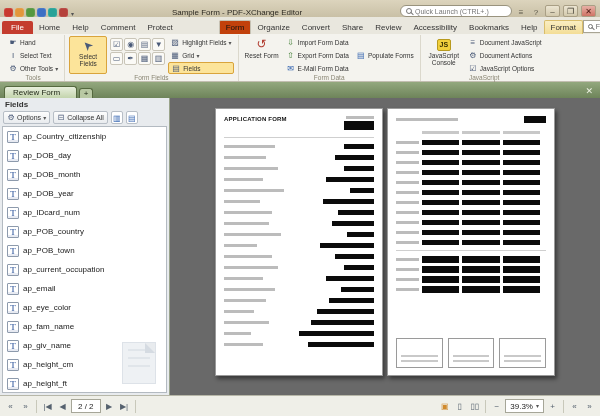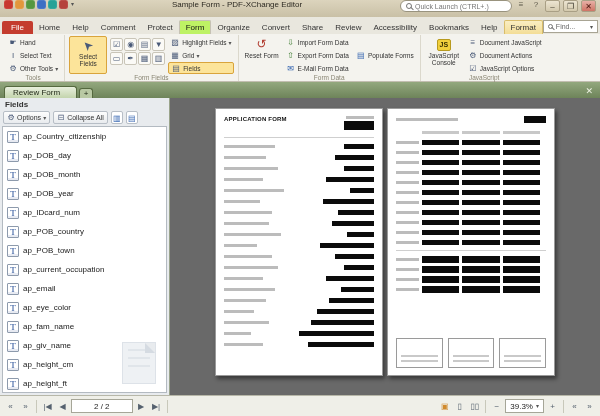--- a/index.html
+++ b/index.html
@@ -1,38 +1,38 @@
 <!DOCTYPE html>
 <html style="--frame_green1: #98a983; --frame_green2: #7d8f68; --titlebar_tan: #dcd4bd; --file_red: #c43c2e; --ribbon_tabs_bg: #e9e7de; --ribbon_bg: #f4f3ee; --selection_yellow: #fce49a; --selection_border: #d9a43c; --tab_green_light: #93a87e; --tab_green_dark: #6e845a; --panel_bg: #e8ebee; --doc_bg: #696969; --status_bg: #efefe8;"><head>
 <meta charset="utf-8">
 <style>
   * { box-sizing: border-box; margin: 0; padding: 0; }
   html,body { width:600px; height:416px; overflow:hidden; font-family:"Liberation Sans", sans-serif; }
   .frame { width:600px; height:416px; display:flex; flex-direction:column;
            background: repeating-linear-gradient(90deg, var(--frame_green1,#98a983) 0 3px, var(--frame_green2,#7d8f68) 3px 6px); }
   
   .titlebar { height:17px; background:linear-gradient(var(--titlebar_tan,#dcd4bd), #c9c0a6);
-              display:flex; align-items:flex-start; gap:3px; padding:0 4px; font-size:8px; color:#333; flex:0 0 auto; }
+              display:flex; align-items:flex-end; gap:3px; padding:0 4px; font-size:8px; color:#333; flex:0 0 auto; }
   .qat { display:flex; gap:2px; align-items:center; }
   .qi { width:9px; height:9px; border-radius:2px; display:inline-block; box-shadow: inset 0 0 1px rgba(255,255,255,.7); }
   .dd7 { font-size:6px; color:#555; }
   .tbtitle { flex:1; text-align:center; color:#2d2a22; white-space:nowrap; overflow:hidden; }
   .qlaunch { width:112px; height:12px; background:#fff; border:1px solid #99937e; border-radius:7px;
              display:flex; align-items:center; gap:3px; padding:0 5px; color:#777; font-size:7px; white-space:nowrap; }
   .mag { width:6px; height:6px; border:1px solid #777; border-radius:50%; position:relative; display:inline-block; flex:0 0 auto; }
   .mag::after { content:''; position:absolute; width:4px; height:1px; background:#777; transform:rotate(45deg); right:-3px; bottom:-1px; }
   .tbico { width:12px; text-align:center; color:#5a5648; font-size:8px; }
   .winbtn { width:15px; height:12px; text-align:center; line-height:12px; font-size:8px; color:#3a372c;
             border:1px solid #a99f85; border-radius:2px; background:linear-gradient(#ece5d2,#d3c9ad); }
   .winbtn.close { background:linear-gradient(#e7b0a6,#cf7465); color:#4a1610; }
   
   .rtabs { height:17px; background:var(--ribbon_tabs_bg,#e9e7de); display:flex; align-items:flex-end; padding:0 2px; font-size:8px; flex:0 0 auto; }
   .rtab { padding:2px 6px 2px; color:#333; white-space:nowrap; }
   .rtab.file { background:var(--file_red,#c43c2e); color:#fff; padding:2px 9px; border-radius:2px 2px 0 0; }
-  .rtab.active { background:#bef264; border:1px solid #c6c2b4; border-bottom:none; border-radius:2px 2px 0 0; color:#111; }
+  .rtab.active { background:#c2410c; border:1px solid #c6c2b4; border-bottom:none; border-radius:2px 2px 0 0; color:#111;margin-left:40px; }
   .rtab.contextual { background:linear-gradient(#faeec2,#f3dd96); border:1px solid #d9bd6a; border-bottom:none; border-radius:2px 2px 0 0; }
   .findwrap { margin-left:auto; margin-bottom:1px; width:58px; height:13px; background:#fff; border:1px solid #a8a494;
               display:flex; align-items:center; gap:3px; padding:0 4px; font-size:7px; color:#666; }
   .mag.small { width:5px; height:5px; }
   
   .ribbon { height:48px; background:var(--ribbon_bg,#f4f3ee); border-bottom:1px solid #c2beb0; display:flex; padding:1px 2px 0; flex:0 0 auto; }
   .rgroup { position:relative; border-right:1px solid #dbd8cc; padding:1px 4px 9px; display:flex; flex-direction:column; }
   .gbody { display:flex; gap:3px; align-items:stretch; flex:1; }
   .glabel { position:absolute; left:0; right:0; bottom:0px; text-align:center; font-size:6.5px; color:#8a8674; }
   .bigbtn { width:38px; display:flex; flex-direction:column; align-items:center; justify-content:flex-start;
@@ -95,21 +95,21 @@
   .p2bar { width:25%; height:5px; }
   .p2bar.tall { height:7px; }
   .sigrow { margin-top:auto; display:flex; gap:5px; }
   .sigbox { flex:1; height:30px; border:1px solid #9a9a9a; position:relative; }
   .sigbox i { position:absolute; left:4px; right:4px; height:2px; background:#c9c9c9; }
   .sigbox i:nth-child(1){ bottom:10px; } .sigbox i:nth-child(2){ bottom:5px; }
   
   .statusbar { height:21px; background:var(--status_bg,#efefe8); border-top:1px solid #b7b7a8; display:flex; align-items:center; gap:2px; padding:0 4px; font-size:8px; color:#444; flex:0 0 auto; }
   .sbtn { min-width:13px; height:15px; line-height:15px; text-align:center; color:#55616e; }
   .vsep { width:1px; height:13px; background:#c8c8ba; margin:0 2px; }
-  .pagebox { background:#fff; border:1px solid #a6a698; padding:0 22px; height:14px; line-height:13px; font-size:8px; color:#222; }
+  .pagebox { background:#fff; border:1px solid #a6a698; padding:0 6px; height:14px; line-height:13px; font-size:8px; color:#222; }
   .zoombox { background:#fff; border:1px solid #a6a698; padding:0 4px; height:14px; line-height:13px; display:flex; align-items:center; gap:3px; color:#222; }
   .spacer { flex:1; }
 </style>
 </head>
 <body>
 
 <div class="frame">
 
   <div class="titlebar">
     <div class="qat">

